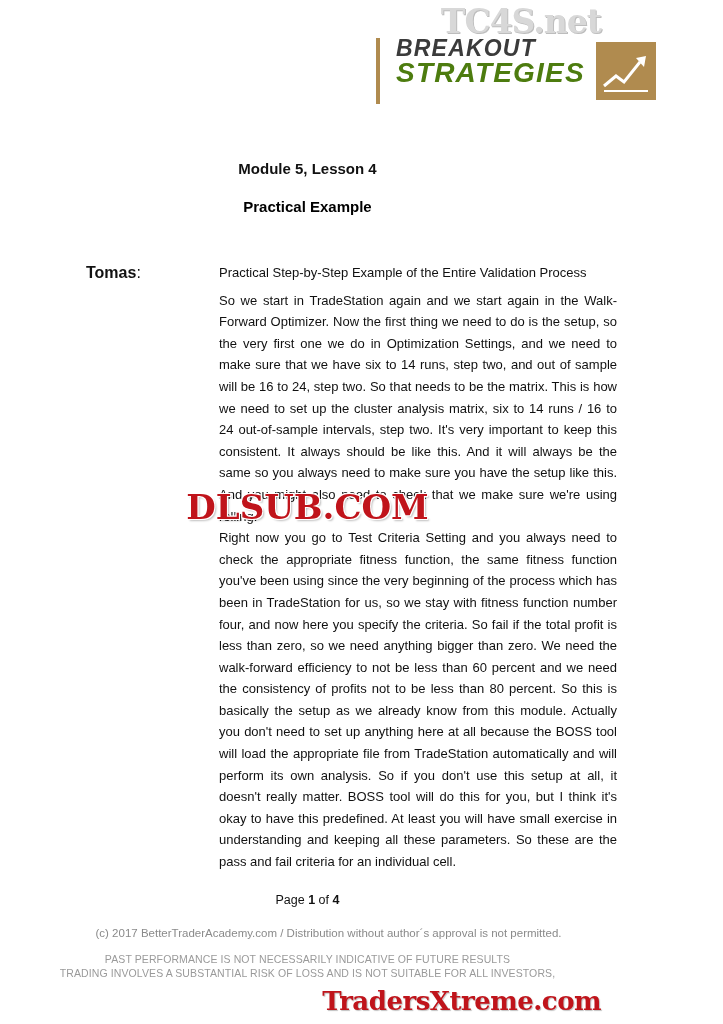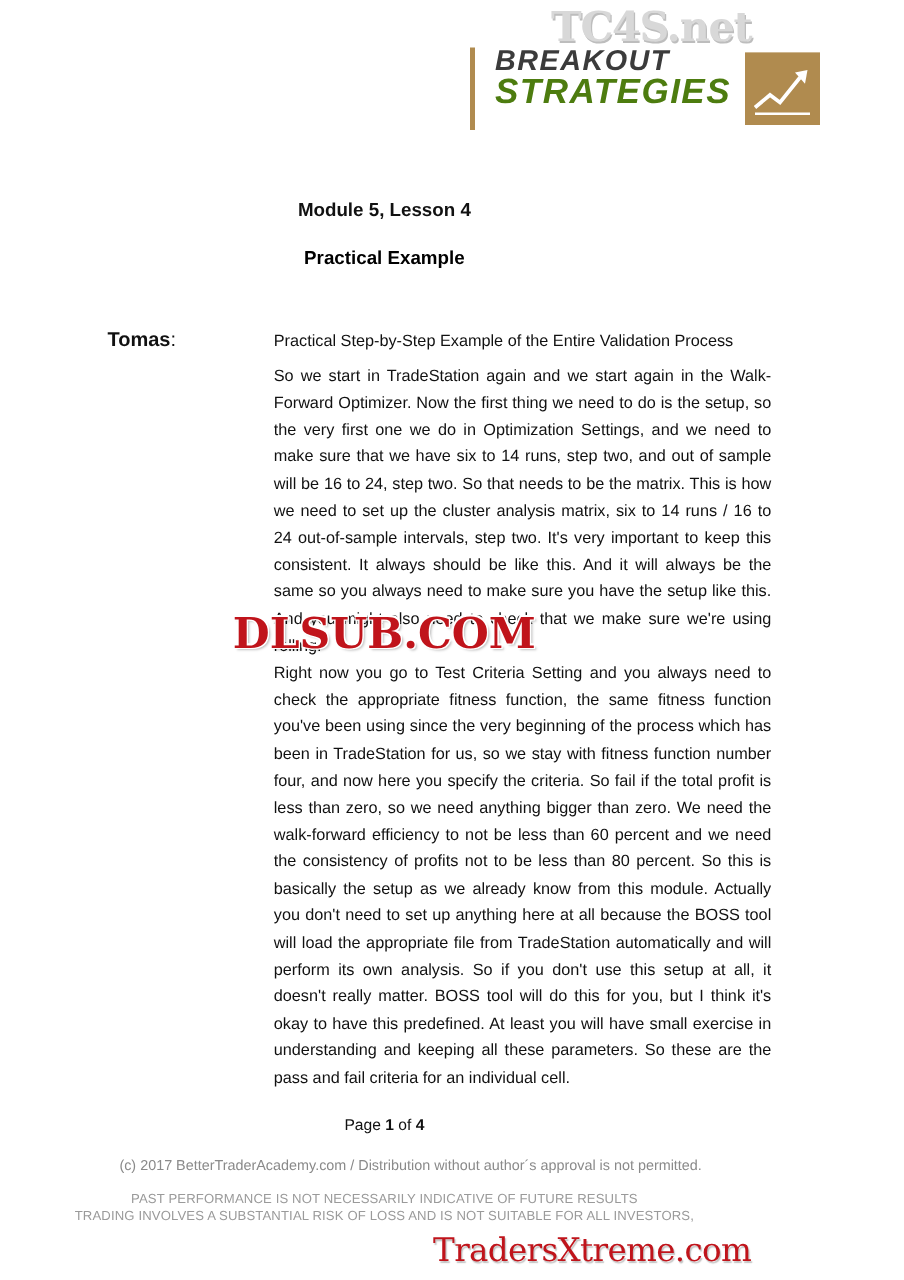--- a/index.html
+++ b/index.html
@@ -55,21 +55,21 @@
       1px -1px 0 #ffffff,
       -1px 1px 0 #ffffff,
       2px 2px 2px rgba(0,0,0,0.25);
   }
   .wm-bottom {
     position: absolute;
     bottom: 8px;
     right: 14px;
     font-family: "DejaVu Serif", serif;
     font-size: 26px;
-    font-weight: normal;
+    font-weight: bold;
     color: #c0141b;
     letter-spacing: -0.5px;
     z-index: 6;
     text-shadow: 1px 1px 1px rgba(0,0,0,0.25);
   }
 
   
   .logo-wrap {
     position: absolute;
     top: 36px;

